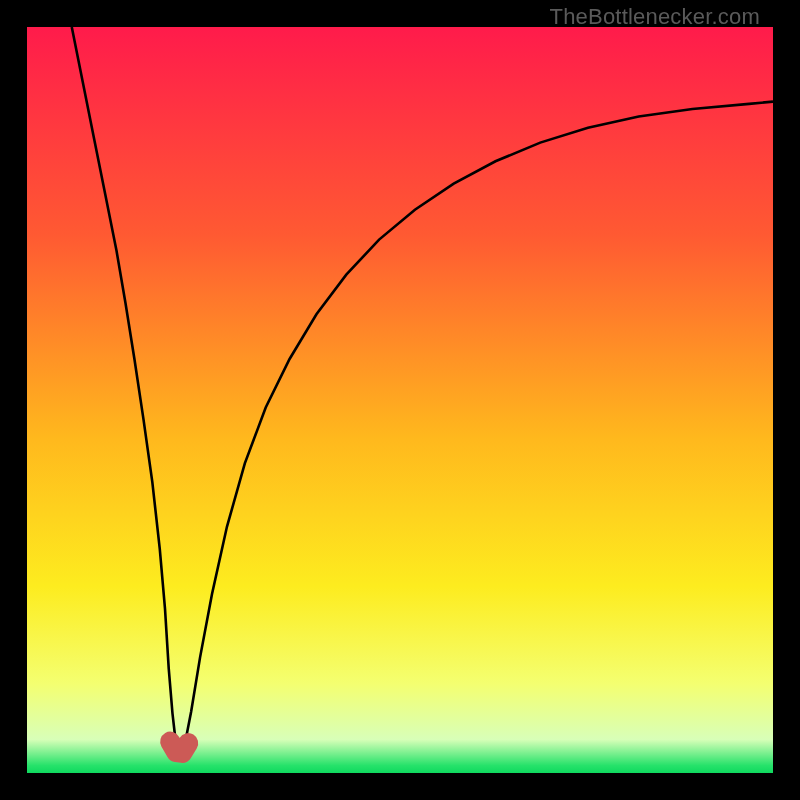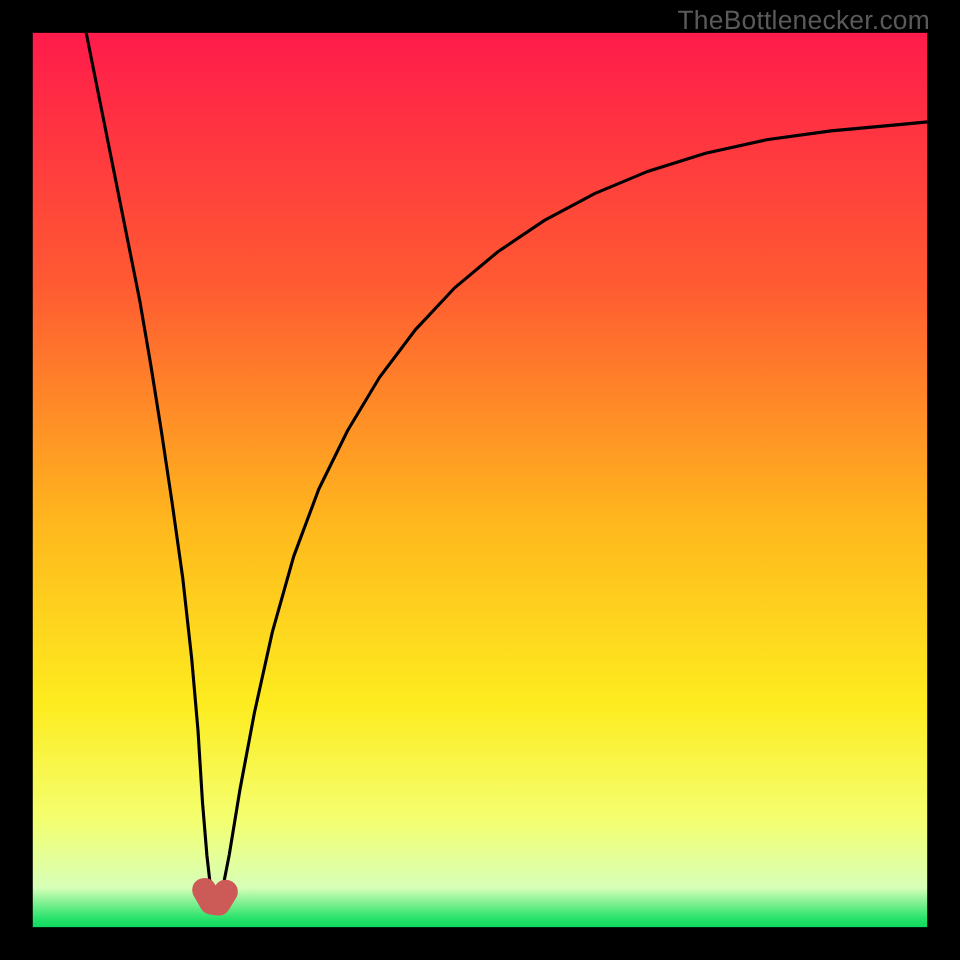--- a/index.html
+++ b/index.html
@@ -21,21 +21,21 @@
     position: absolute;
     left: 27px;
     top: 27px;
     width: 746px;
     height: 746px;
     overflow: hidden;
   }
   .watermark {
     position: absolute;
     top: 4px;
-    right: 25px;
+    right: 40px;
     font-size: 22px;
     font-weight: 500;
     color: #5a5a5a;
     letter-spacing: 0.2px;
   }
 </style>
 </head>
 <body>
 
 <div class="frame">

